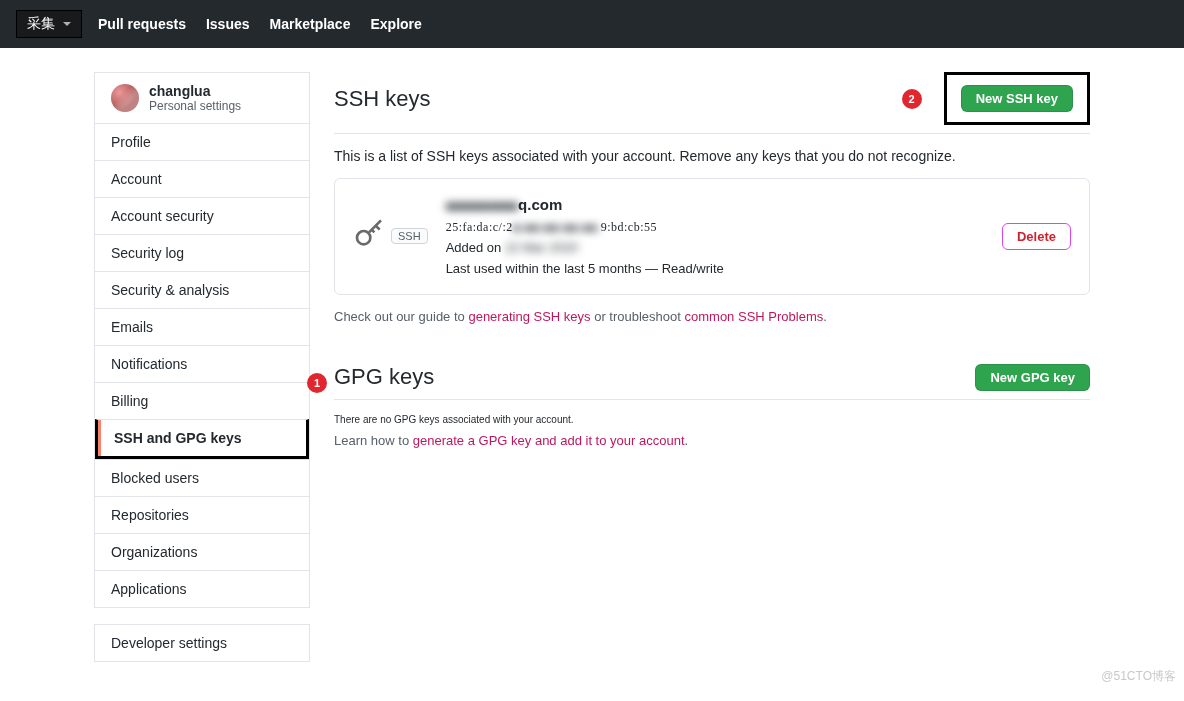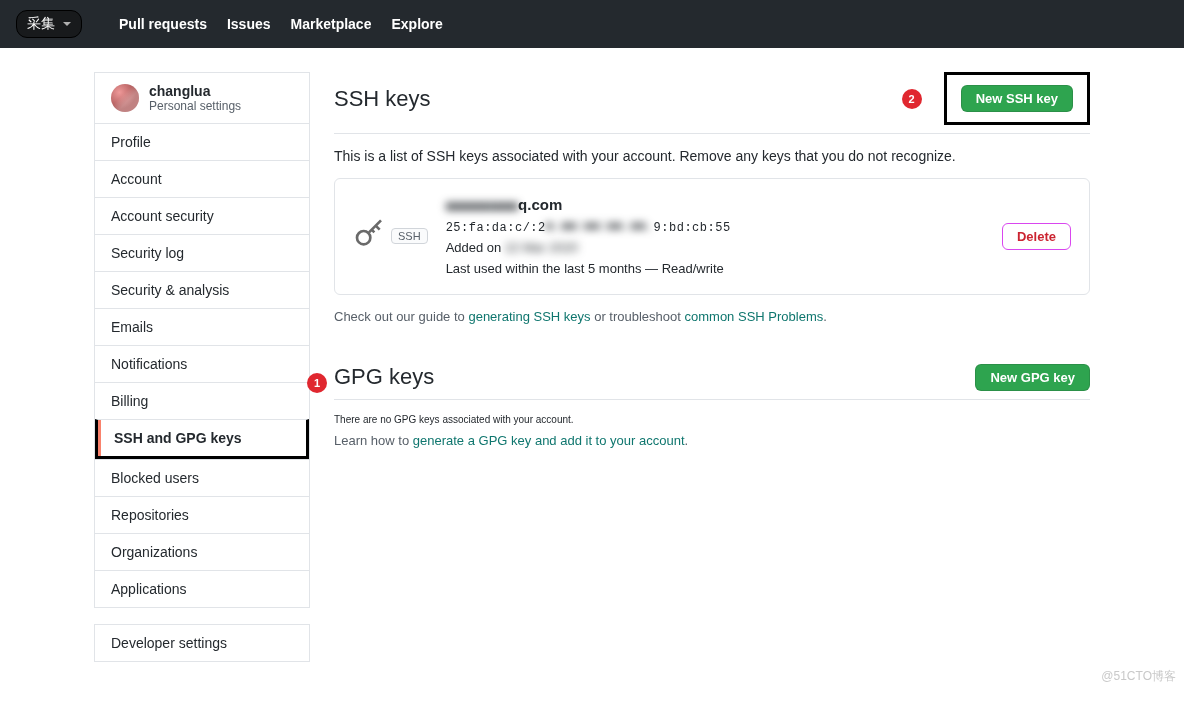--- a/index.html
+++ b/index.html
@@ -1,18 +1,18 @@
 <!DOCTYPE html>
 <html><head>
 <meta charset="utf-8">
 <style>
   * { box-sizing: border-box; margin: 0; padding: 0; }
   body { font-family: -apple-system, BlinkMacSystemFont, "Segoe UI", Helvetica, Arial, sans-serif; font-size: 14px; color: #24292e; background: #fff; }
   .topbar { background: #24292e; height: 48px; display: flex; align-items: center; padding: 0 16px; color: #fff; }
-  .collect-btn { background: #181a1c; border: 1px solid #000; border-radius: 11px; color: #fff; padding: 4px 10px; font-size: 14px; display: flex; align-items: center; gap: 8px; margin-right: 25px; cursor: pointer; }
+  .collect-btn { background: #181a1c; border: 1px solid #000; border-radius: 0; color: #fff; padding: 4px 10px; font-size: 14px; display: flex; align-items: center; gap: 8px; margin-right: 4px; cursor: pointer; }
   .caret-down { width: 0; height: 0; border-left: 4px solid transparent; border-right: 4px solid transparent; border-top: 4px solid #b0b0b0; }
   .nav-links { display: flex; gap: 20px; margin-left: 12px; align-items: center; }
   .nav-links a { color: #fff; font-weight: 600; font-size: 14px; text-decoration: none; }
   .page { display: flex; max-width: 1012px; margin: 24px auto 0 auto; gap: 24px; padding: 0 8px 20px 8px; }
   .sidebar { width: 216px; flex-shrink: 0; }
   .menu { border: 1px solid #e1e4e8; border-radius: 0; background: #fff; margin-bottom: 16px; list-style: none; }
   .menu li { border-top: 1px solid #e1e4e8; font-size: 14px; }
   .menu li:first-child { border-top: none; }
   .menu a { display: block; padding: 10px 16px; color: #24292e; text-decoration: none; position: relative; }
   .menu a.active { font-weight: 600; }
@@ -32,25 +32,25 @@
   .btn-primary { background: #2ea44f; color: #fff; border: 1px solid rgba(27,31,35,.15); border-radius: 6px; padding: 5px 14px; font-size: 13px; font-weight: 700; cursor: pointer; }
   .ssh-head-group { display: flex; align-items: center; gap: 22px; position: relative; }
   .ssh-btn-box { border: 3px solid #000; padding: 10px 14px; display: flex; align-items: center; }
   .desc { color: #24292e; margin-bottom: 14px; }
   .key-box { border: 1px solid #e1e4e8; border-radius: 6px; padding: 14px 18px; display: flex; align-items: center; gap: 18px; margin-bottom: 14px; }
   .key-icon-wrap { display: flex; flex-direction: row; align-items: center; gap: 6px; }
   .key-icon svg { width: 32px; height: 32px; stroke: #6a6a6a; fill: none; stroke-width: 2; }
   .ssh-pill { font-size: 11px; border: 1px solid #d1d5da; border-radius: 4px; padding: 1px 6px; color: #586069; background: #fafbfc; }
   .key-details { flex: 1; font-size: 13px; line-height: 1.6; }
   .key-title { font-weight: 600; font-size: 15px; }
-  .fingerprint { font-family: Liberation Mono, monospace; font-size: 12px; letter-spacing: 0.5px; }
+  .fingerprint { font-family: Liberation Serif, serif; font-size: 12px; letter-spacing: 0.5px; }
   .blur { filter: blur(4px); display: inline-block; vertical-align: middle; }
   .btn-danger { background: #fff; color: #cb2431; border: 1px solid #d946ef; border-radius: 6px; padding: 5px 14px; font-size: 13px; font-weight: 600; cursor: pointer; }
   .small-note { font-size: 13px; color: #586069; }
-  .small-note a, .note-line a { color: #0f766e; text-decoration: none; }
+  .small-note a, .note-line a { color: #be185d; text-decoration: none; }
   .gpg-section { margin-top: 40px; }
   .note-line { font-size: 10px; margin-bottom: 8px; }
   .note-line.muted { color: #586069; font-size: 13px; }
   .watermark { position: fixed; right: 8px; bottom: 16px; color: #c9c9c9; font-size: 12px; }
 </style>
 </head>
 <body>
 
 <div class="topbar">
   <button class="collect-btn">

